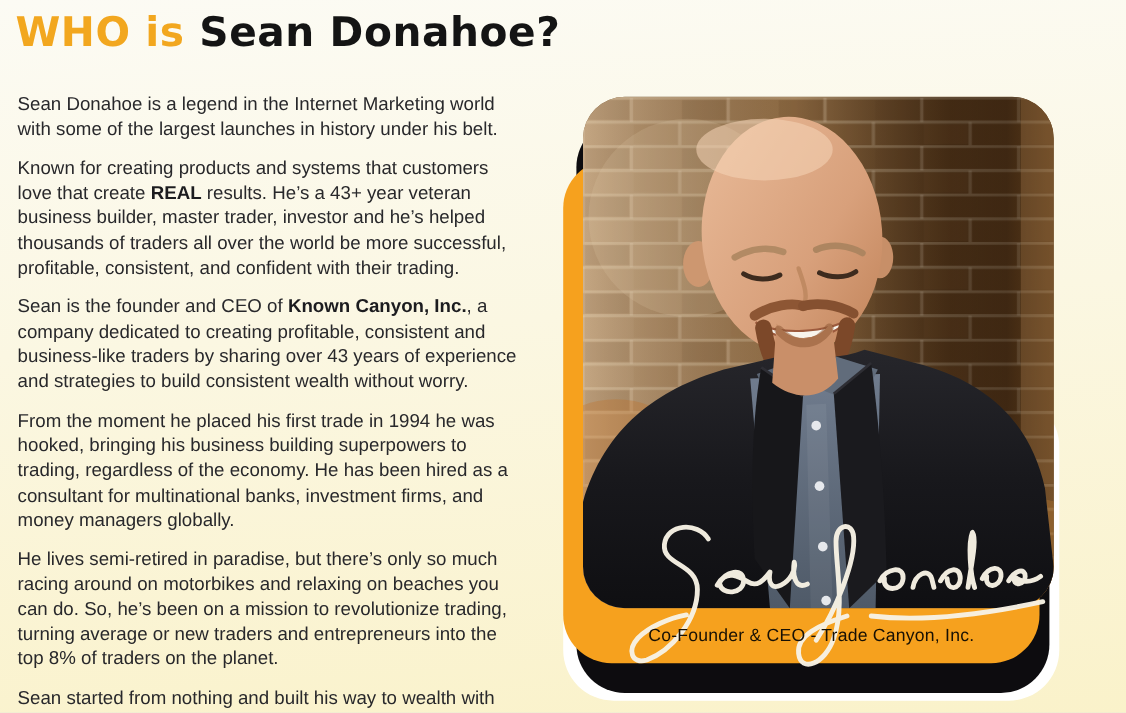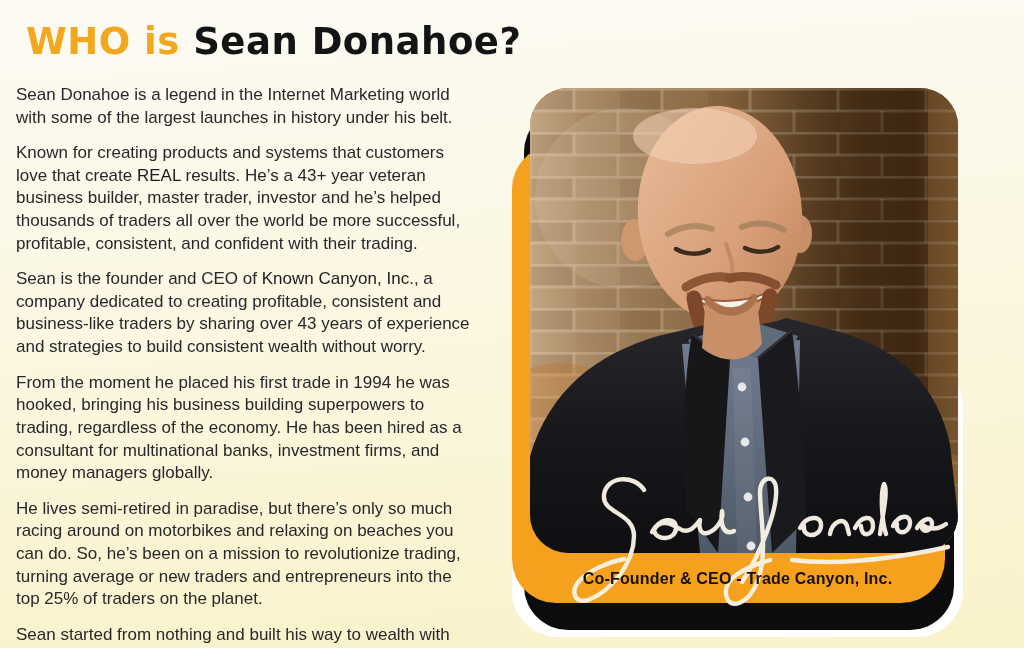--- a/index.html
+++ b/index.html
@@ -4,33 +4,33 @@
 <title>Who is Sean Donahoe</title>
 <style>
   html,body{margin:0;padding:0;background:#e9e6da;}
   .stage{
     position:relative;width:1024px;height:648px;overflow:hidden;
     background:linear-gradient(176deg, var(--page_top) 0%, #fbf7e2 45%, var(--page_bottom) 100%);
     font-family:"Liberation Sans",sans-serif;
   }
   
   .heading{
-    position:absolute;left:14px;top:8px;margin:12px;
+    position:absolute;left:14px;top:8px;margin:0;
     font-family:"DejaVu Sans",sans-serif;
     font-size:37px;font-weight:800;letter-spacing:.5px;color:var(--heading_dark);
     white-space:nowrap;
   }
   .heading .hl{color:var(--accent);}
   
   .bio{
     position:absolute;left:16px;top:84px;width:478px;
     font-size:17px;line-height:1.33;color:var(--body_text);
   }
   .bio p{margin:0 16px 13px 0;}
-  .bio b{font-weight:400;color:#1c1c1f;}
+  .bio b{font-weight:700;color:#1c1c1f;}
   
   .white-panel{
     position:absolute;left:512px;top:360px;width:451px;height:277px;
     background:#ffffff;border-radius:46px;
   }
   .black-panel{
     position:absolute;left:524px;top:108px;width:430px;height:522px;
     background:var(--dark_panel);border-radius:44px;
   }
   .orange-panel{
@@ -38,21 +38,21 @@
     background:var(--orange_panel);border-radius:44px;
   }
   .photo{
     position:absolute;left:530px;top:88px;width:428px;height:465px;
     border-radius:38px;overflow:hidden;background:#7a5c3a;
   }
   .photo svg{display:block;}
   .caption{
     position:absolute;left:530px;top:562px;width:415px;height:34px;
     display:flex;align-items:center;justify-content:center;
-    font-size:16px;font-weight:700;color:var(--caption_text);letter-spacing:.2px;
+    font-size:16px;font-weight:400;color:var(--caption_text);letter-spacing:.2px;
   }
   .signature{
     position:absolute;left:552px;top:468px;width:400px;height:160px;
     pointer-events:none;
   }
   .signature path{
     fill:none;stroke:var(--signature);stroke-width:4.4;
     stroke-linecap:round;stroke-linejoin:round;opacity:.97;
   }
 </style>
@@ -61,21 +61,21 @@
 
 <div class="stage">
 
   <h1 class="heading"><span class="hl">WHO is</span><span> Sean Donahoe?</span></h1>
 
   <div class="bio">
       <p><span>Sean Donahoe is a legend in the Internet Marketing world with some of the largest launches in history under his belt.</span></p>
       <p><span>Known for creating products and systems that customers love that create </span><b>REAL</b><span> results. He’s a 43+ year veteran business builder, master trader, investor and he’s helped thousands of traders all over the world be more successful, profitable, consistent, and confident with their trading.</span></p>
       <p><span>Sean is the founder and CEO of </span><b>Known Canyon, Inc.</b><span>, a company dedicated to creating profitable, consistent and business-like traders by sharing over 43 years of experience and strategies to build consistent wealth without worry.</span></p>
       <p><span>From the moment he placed his first trade in 1994 he was hooked, bringing his business building superpowers to trading, regardless of the economy. He has been hired as a consultant for multinational banks, investment firms, and money managers globally.</span></p>
-      <p><span>He lives semi-retired in paradise, but there’s only so much racing around on motorbikes and relaxing on beaches you can do. So, he’s been on a mission to revolutionize trading, turning average or new traders and entrepreneurs into the top 25% of traders on the planet.</span></p>
+      <p><span>He lives semi-retired in paradise, but there’s only so much racing around on motorbikes and relaxing on beaches you can do. So, he’s been on a mission to revolutionize trading, turning average or new traders and entrepreneurs into the top 8% of traders on the planet.</span></p>
       <p><span>Sean started from nothing and built his way to wealth with the very strategies he shares. He’s also the creator and co-host of one of the most popular and humorous podcasts on trading, </span></p>
     </div>
 
   <div class="white-panel"></div>
   <div class="black-panel"></div>
   <div class="orange-panel"></div>
 
   <div class="photo">
     <svg width="428" height="465" viewBox="0 0 428 465" xmlns="http://www.w3.org/2000/svg">
       <defs>

